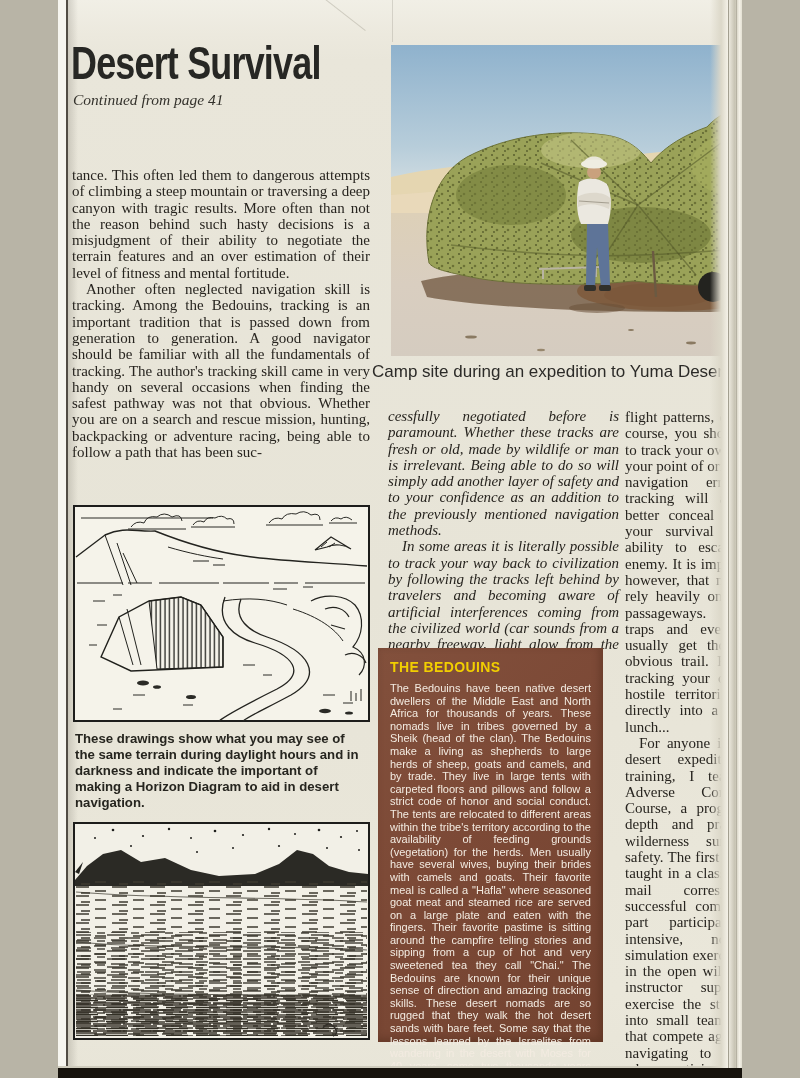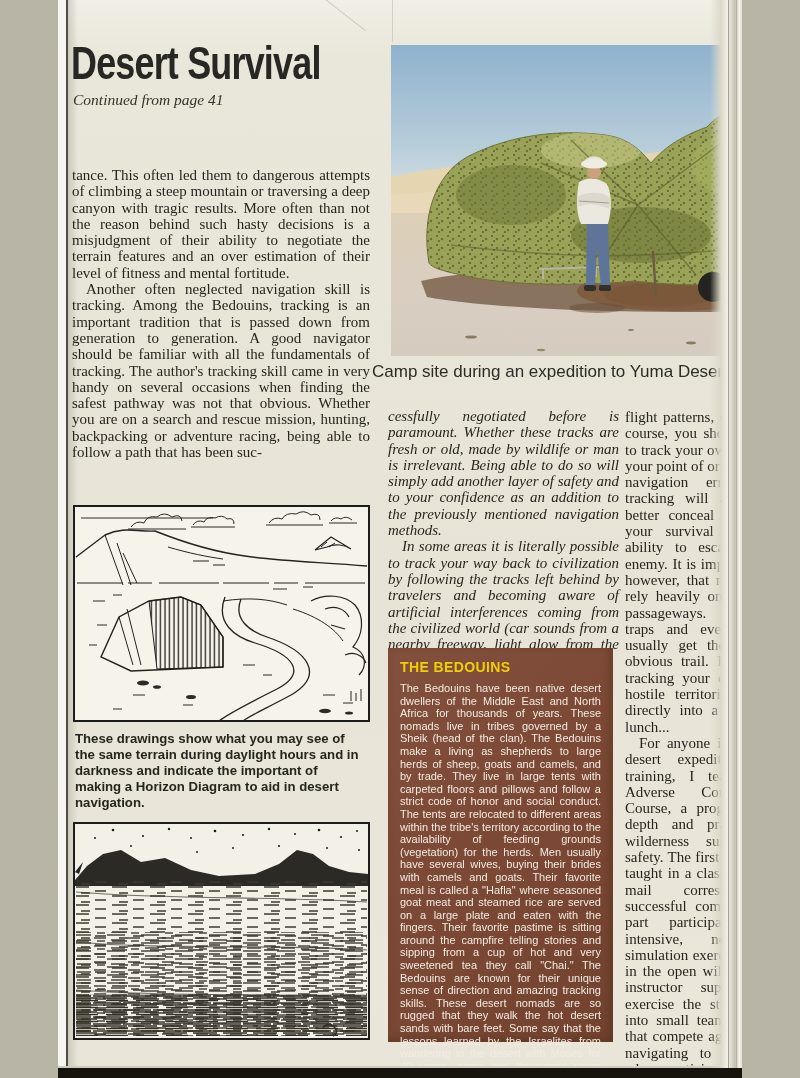--- a/index.html
+++ b/index.html
@@ -46,21 +46,21 @@
   .drawings-caption{position:absolute;left:17px;top:731px;width:292px;
     font-family:"Liberation Sans",sans-serif;font-size:13.2px;font-weight:600;line-height:16px;color:#26251f;}
 
   figure{margin:0;padding:0;}
   .photo{position:absolute;left:333px;top:45px;width:452px;height:311px;}
   .drawing1{position:absolute;left:15px;top:505px;width:297px;height:217px;}
   .drawing2{position:absolute;left:15px;top:822px;width:297px;height:218px;}
   .photo svg,.drawing1 svg,.drawing2 svg{display:block;width:100%;height:100%;}
 
   
-  .bedouins{position:absolute;left:330px;top:648px;width:225px;height:394px;box-sizing:border-box;
+  .bedouins{position:absolute;left:320px;top:648px;width:225px;height:394px;box-sizing:border-box;
     background:linear-gradient(135deg,#82503c 0%,#7c4936 45%,#734330 100%);
     padding:11px 12px 20px 12px;box-shadow:inset -3px -3px 8px rgba(40,15,5,.25);}
   .bedouins h2{margin:0 0 7px 0;font-family:"Liberation Sans",sans-serif;font-weight:700;
     font-size:14px;letter-spacing:.4px;color:#f2cf00;}
   .bedouins p{margin:0;font-family:"Liberation Sans",sans-serif;font-size:11px;line-height:12.6px;
     text-align:justify;color:#f3ebe1;}
 
   
   .footer-text{position:absolute;left:680px;top:1050px;white-space:nowrap;
     font-family:"Liberation Serif",serif;font-size:12.5px;letter-spacing:4px;color:#464037;}

